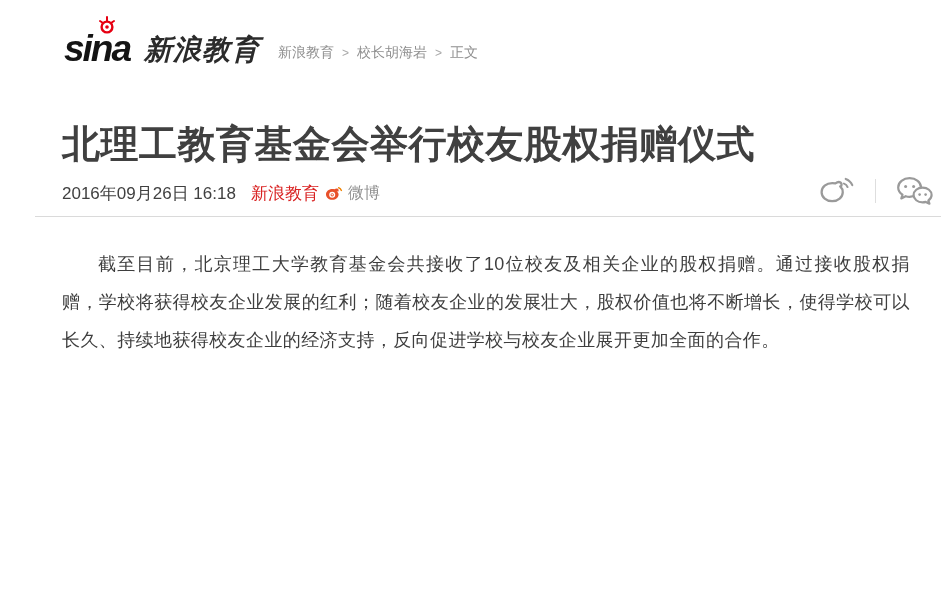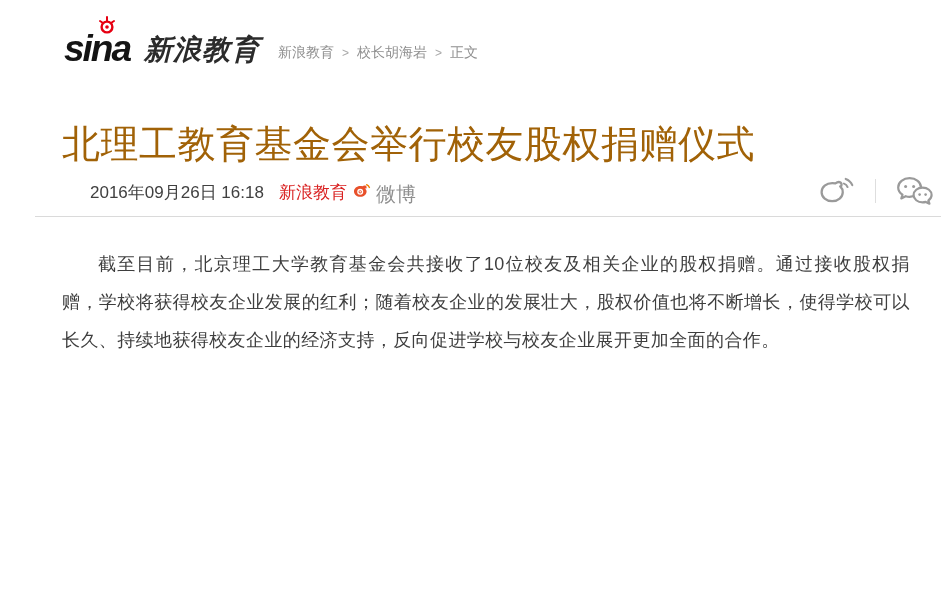--- a/index.html
+++ b/index.html
@@ -14,28 +14,28 @@
                color: #141414; letter-spacing: -2px; padding-top: 14px; }
   .logo-eye { position: absolute; left: 32px; top: -2px; }
   .brand-word { font-size: 28px; line-height: 1; font-weight: bold; font-style: italic;
                 color: #2b2b2b; margin-left: 14px; padding-bottom: 3px; letter-spacing: 1px; }
   .breadcrumb { display: flex; align-items: center; margin-left: 18px; padding-bottom: 5px;
                 font-size: 14px; color: #8f8f8f; }
   .crumb { cursor: pointer; }
   .crumb-sep { margin: 0 8px; color: #a8a8a8; font-size: 12px; }
 
   
-  .title { position: absolute; left: 62px; top: 94px; font-size: 38px; font-weight: normal;
-           color: #a16207; letter-spacing: 0.5px; white-space: nowrap; }
+  .title { position: absolute; left: 62px; top: 94px; font-size: 38px; font-weight: bold;
+           color: #404040; letter-spacing: 0.5px; white-space: nowrap; }
 
   .meta-row { position: absolute; left: 62px; top: 181px; height: 24px;
-              display: flex; font-size: 17px; color: #404040; margin-left: 28px; }
+              display: flex; align-items: center; font-size: 17px; color: #404040; }
   .meta-source { color: #d92121; margin-left: 15px; cursor: pointer; }
   .mini-weibo { margin-left: 6px; cursor: pointer; display: inline-flex; }
-  .meta-weibo-label { color: #8f8f8f; margin-left: 5px; font-size: 20px; cursor: pointer; }
+  .meta-weibo-label { color: #8f8f8f; margin-left: 5px; font-size: 16px; cursor: pointer; }
 
   .share-icons { position: absolute; right: 6px; top: 170px; height: 42px;
                  display: flex; align-items: center; }
   .share-btn { cursor: pointer; display: inline-flex; align-items: center; }
   .icon-divider { width: 1px; height: 24px; background: #dedede; margin: 0 17px; }
 
   .divider { position: absolute; left: 35px; right: 0; top: 216px; height: 1px; background: #dadada; }
 
   
   .article { position: absolute; left: 62px; top: 245px; width: 848px; }

